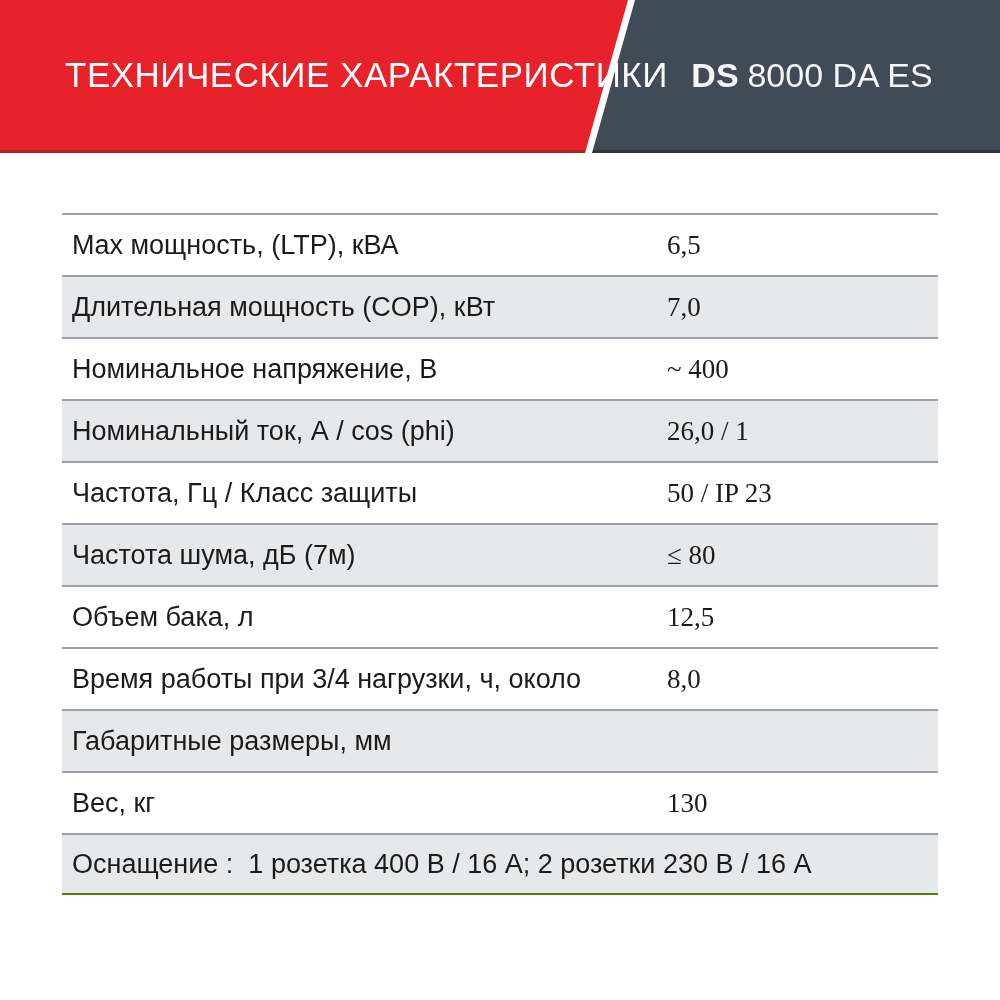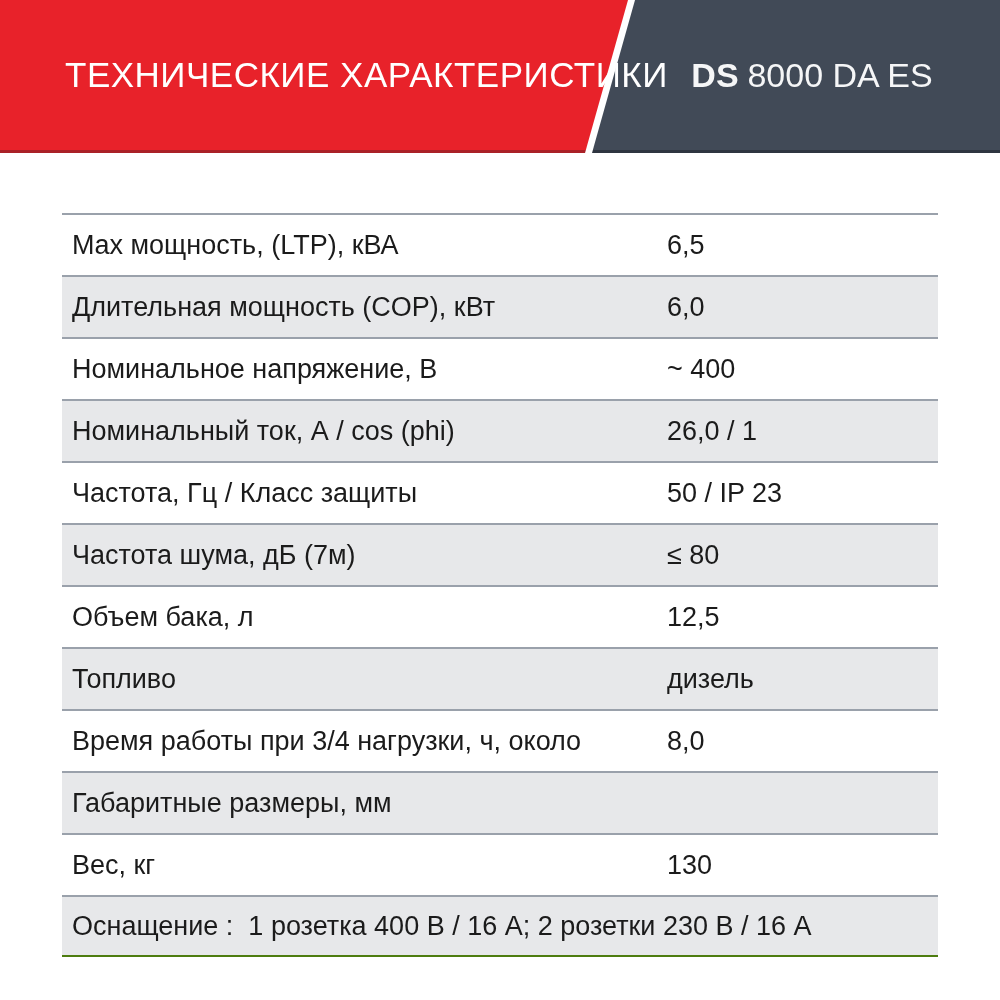--- a/index.html
+++ b/index.html
@@ -63,21 +63,21 @@
     color: #1b1b1b;
   }
   .row:last-child { border-bottom: 2px solid #4d7c0f; }
   .row.alt { background: #e7e8ea; align-items: center; }
   .lbl {
     width: 605px;
     flex: none;
     padding-left: 10px;
     white-space: pre-wrap;
   }
-  .val { flex: 1; }
+  .val { flex: 1; font-family: Liberation Serif, serif; }
   .row.full .lbl { width: 100%; }
 </style>
 </head>
 <body>
 
 <div class="header">
   <div class="red-panel"></div>
   <div class="slate-panel"></div>
   <div class="title">ТЕХНИЧЕСКИЕ ХАРАКТЕРИСТИКИ</div>
   <div class="model">
@@ -86,21 +86,21 @@
   </div>
 </div>
 
 <div class="spec-table">
   <div class="row">
     <div class="lbl">Max мощность, (LTP), кВА</div>
     <div class="val">6,5</div>
   </div>
   <div class="row alt">
     <div class="lbl">Длительная мощность (COP), кВт</div>
-    <div class="val">6,0</div>
+    <div class="val">7,0</div>
   </div>
   <div class="row">
     <div class="lbl">Номинальное напряжение, В</div>
     <div class="val">~ 400</div>
   </div>
   <div class="row alt">
     <div class="lbl">Номинальный ток, А / cos (phi)</div>
     <div class="val">26,0 / 1</div>
   </div>
   <div class="row">
@@ -108,24 +108,20 @@
     <div class="val">50 / IP 23</div>
   </div>
   <div class="row alt">
     <div class="lbl">Частота шума, дБ (7м)</div>
     <div class="val">≤ 80</div>
   </div>
   <div class="row">
     <div class="lbl">Объем бака, л</div>
     <div class="val">12,5</div>
   </div>
-  <div class="row alt">
-    <div class="lbl">Топливо</div>
-    <div class="val">дизель</div>
-  </div>
   <div class="row">
     <div class="lbl">Время работы при 3/4 нагрузки, ч, около</div>
     <div class="val">8,0</div>
   </div>
   <div class="row alt">
     <div class="lbl">Габаритные размеры, мм</div>
   </div>
   <div class="row">
     <div class="lbl">Вес, кг</div>
     <div class="val">130</div>

